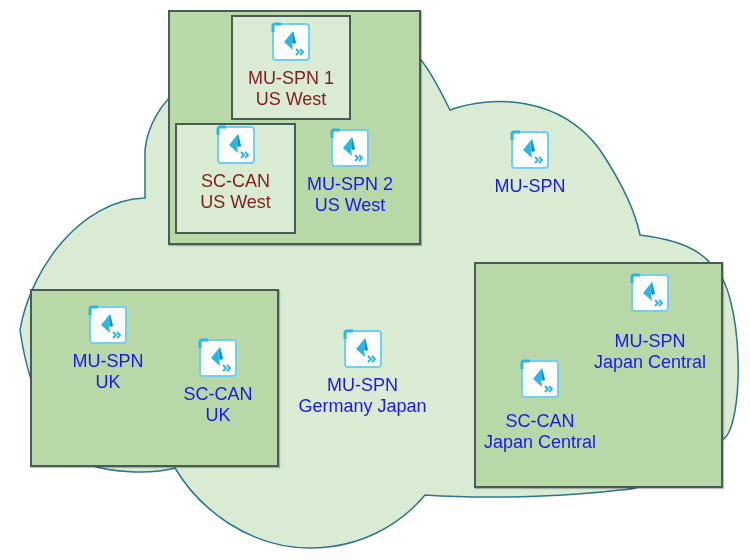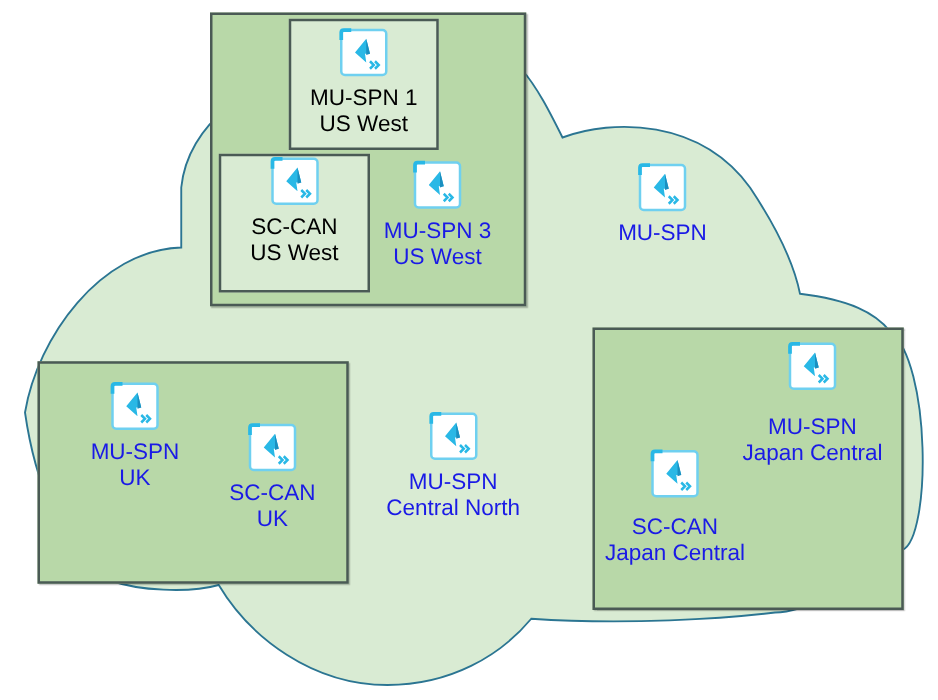--- a/index.html
+++ b/index.html
@@ -5,21 +5,21 @@
   html, body { margin: 0; padding: 0; background: #ffffff; }
   body { width: 750px; height: 560px; position: relative; overflow: hidden;
          font-family: "Liberation Sans", sans-serif; }
   #cloud { position: absolute; left: 0; top: 0; }
   .region { position: absolute; background: #b8d8a8; border: 2px solid #4a5a55; box-sizing: border-box;
             box-shadow: 1px 1px 1px rgba(0,0,0,0.25); }
   .inner { position: absolute; background: #d9ebd3; border: 2px solid #4a5a55; box-sizing: border-box; }
   .node { position: absolute; display: flex; flex-direction: column; align-items: center; }
   .icon { width: 40px; height: 40px; }
   .label { font-size: 18px; line-height: 21px; text-align: center; white-space: nowrap; margin-top: 6px; }
-  .lbl-dark { color: #000000; }
+  .lbl-dark { color: #7f1d1d; }
   .lbl-blue { color: #1a1ae6; }
 </style>
 </head>
 <body>
 
 <svg id="cloud" width="750" height="560">
   <path d="M 145 150
        C 150 100, 200 60, 260 60
        C 320 20, 400 30, 417 55
        C 430 70, 440 90, 450 110
@@ -81,21 +81,21 @@
   <span class="icon-slot" style="display: block; height: 40px;">
   <svg class="icon" viewBox="0 0 40 40">
     <rect x="2" y="2" width="36" height="36" rx="3" fill="#ffffff" stroke="#6fd0f0" stroke-width="2"></rect>
     <path d="M2 10 V4 Q2 2 4 2 H10" fill="none" stroke="#29b8e6" stroke-width="3"></path>
     <path d="M22 9 L13 20 L22 28 L21 21 L25 21 Z" fill="#29b8e6"></path>
     <path d="M22 9 L22 22 L25 21 Z" fill="#1a8fc0"></path>
     <path d="M25 27 L28 30 L25 33 M29 27 L32 30 L29 33" fill="none" stroke="#29b8e6" stroke-width="2"></path>
   </svg>
 </span>
   <div class="label lbl-blue">
-    <div>MU-SPN 3</div>
+    <div>MU-SPN 2</div>
     <div>US West</div>
   </div>
 </div>
 
 <div class="node" style="left:455px; top:130px; width:150px;">
   <span class="icon-slot" style="display: block; height: 40px;">
   <svg class="icon" viewBox="0 0 40 40">
     <rect x="2" y="2" width="36" height="36" rx="3" fill="#ffffff" stroke="#6fd0f0" stroke-width="2"></rect>
     <path d="M2 10 V4 Q2 2 4 2 H10" fill="none" stroke="#29b8e6" stroke-width="3"></path>
     <path d="M22 9 L13 20 L22 28 L21 21 L25 21 Z" fill="#29b8e6"></path>
@@ -145,21 +145,21 @@
   <svg class="icon" viewBox="0 0 40 40">
     <rect x="2" y="2" width="36" height="36" rx="3" fill="#ffffff" stroke="#6fd0f0" stroke-width="2"></rect>
     <path d="M2 10 V4 Q2 2 4 2 H10" fill="none" stroke="#29b8e6" stroke-width="3"></path>
     <path d="M22 9 L13 20 L22 28 L21 21 L25 21 Z" fill="#29b8e6"></path>
     <path d="M22 9 L22 22 L25 21 Z" fill="#1a8fc0"></path>
     <path d="M25 27 L28 30 L25 33 M29 27 L32 30 L29 33" fill="none" stroke="#29b8e6" stroke-width="2"></path>
   </svg>
 </span>
   <div class="label lbl-blue">
     <div>MU-SPN</div>
-    <div>Central North</div>
+    <div>Germany Japan</div>
   </div>
 </div>
 
 <div class="node" style="left:580px; top:273px; width:140px;">
   <span class="icon-slot" style="display: block; height: 40px;">
   <svg class="icon" viewBox="0 0 40 40">
     <rect x="2" y="2" width="36" height="36" rx="3" fill="#ffffff" stroke="#6fd0f0" stroke-width="2"></rect>
     <path d="M2 10 V4 Q2 2 4 2 H10" fill="none" stroke="#29b8e6" stroke-width="3"></path>
     <path d="M22 9 L13 20 L22 28 L21 21 L25 21 Z" fill="#29b8e6"></path>
     <path d="M22 9 L22 22 L25 21 Z" fill="#1a8fc0"></path>

